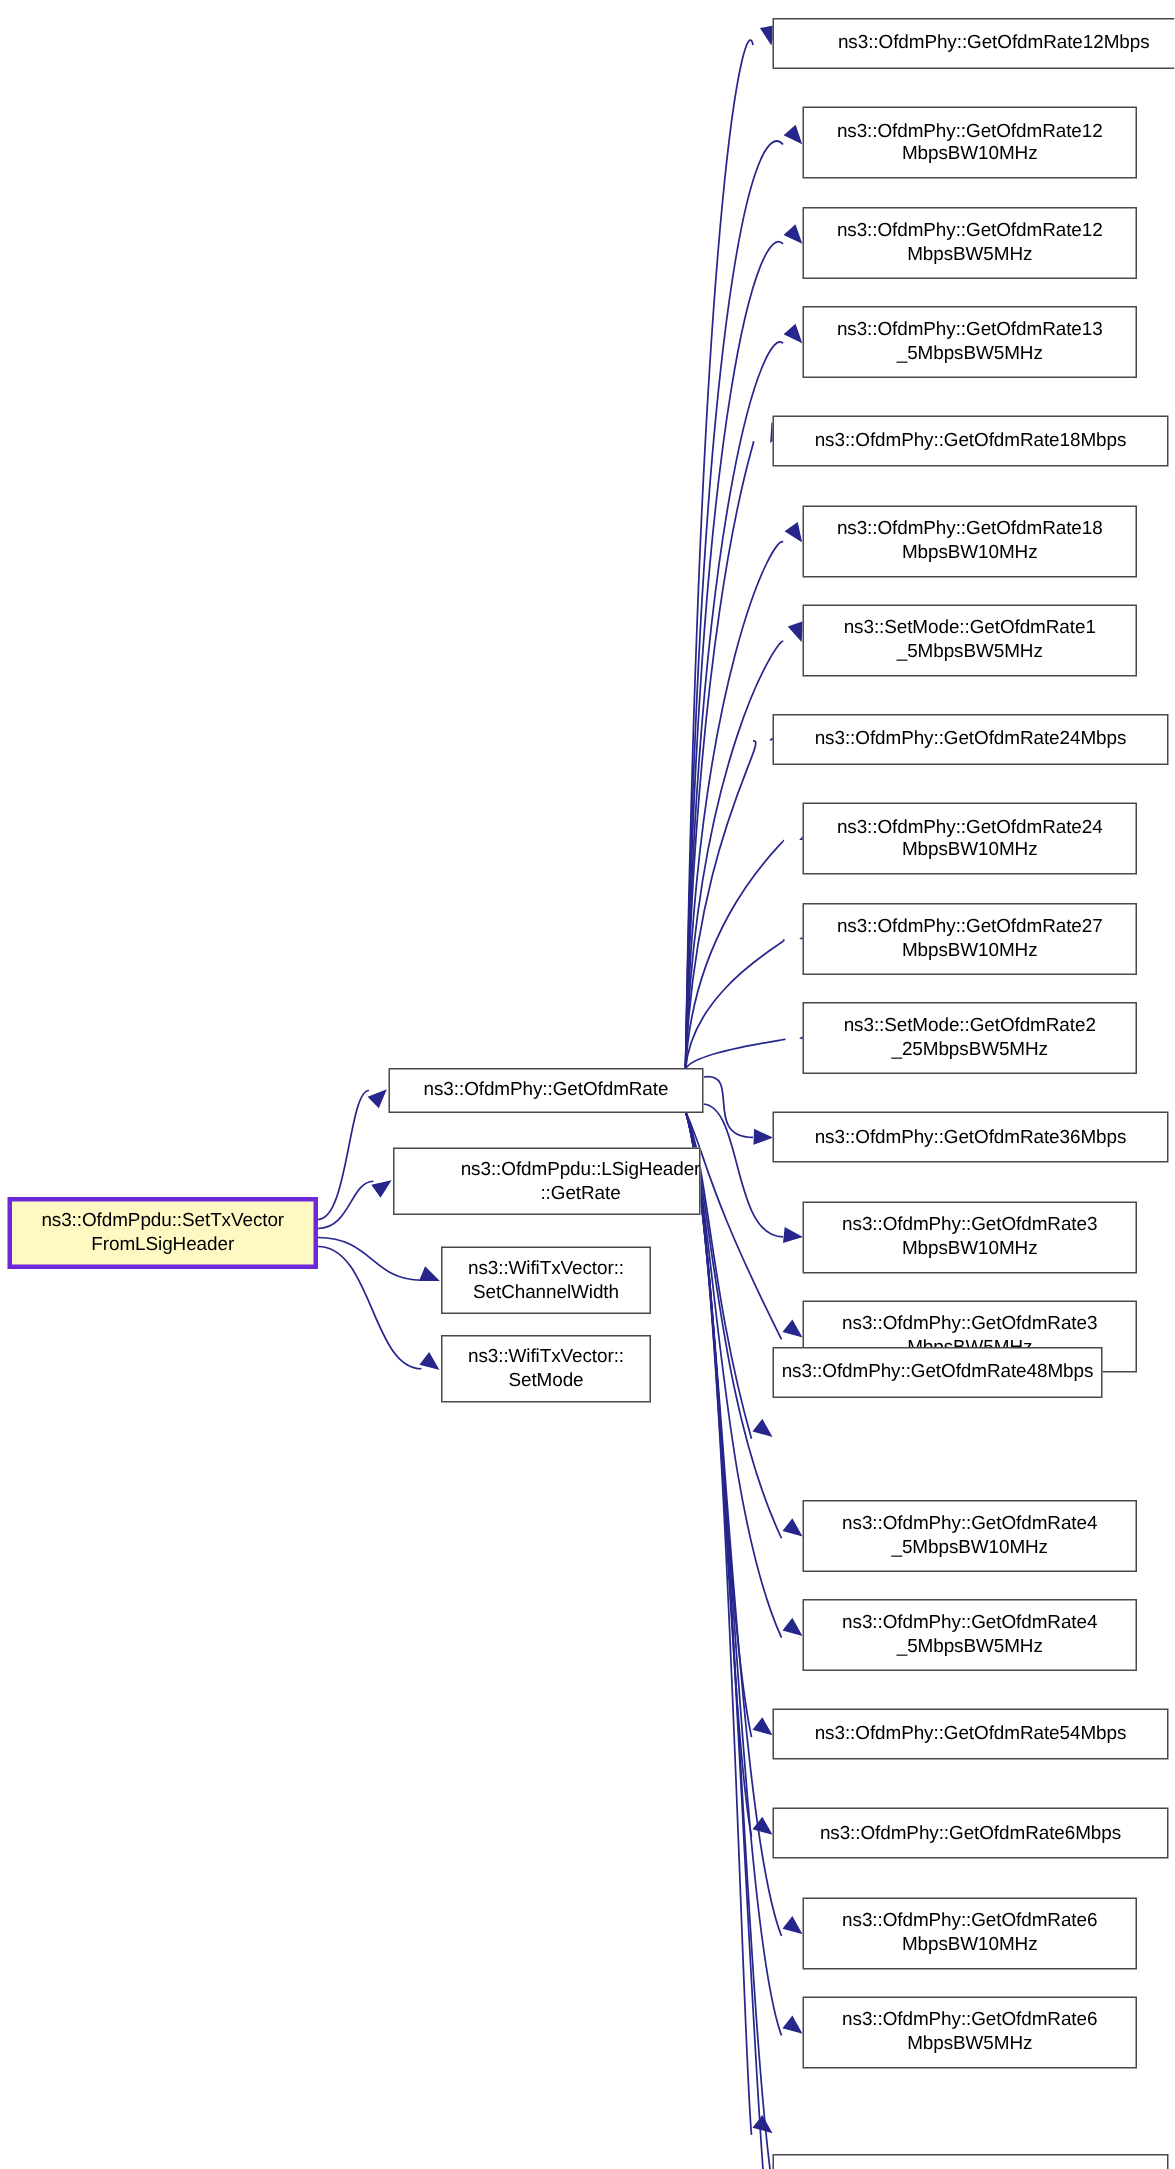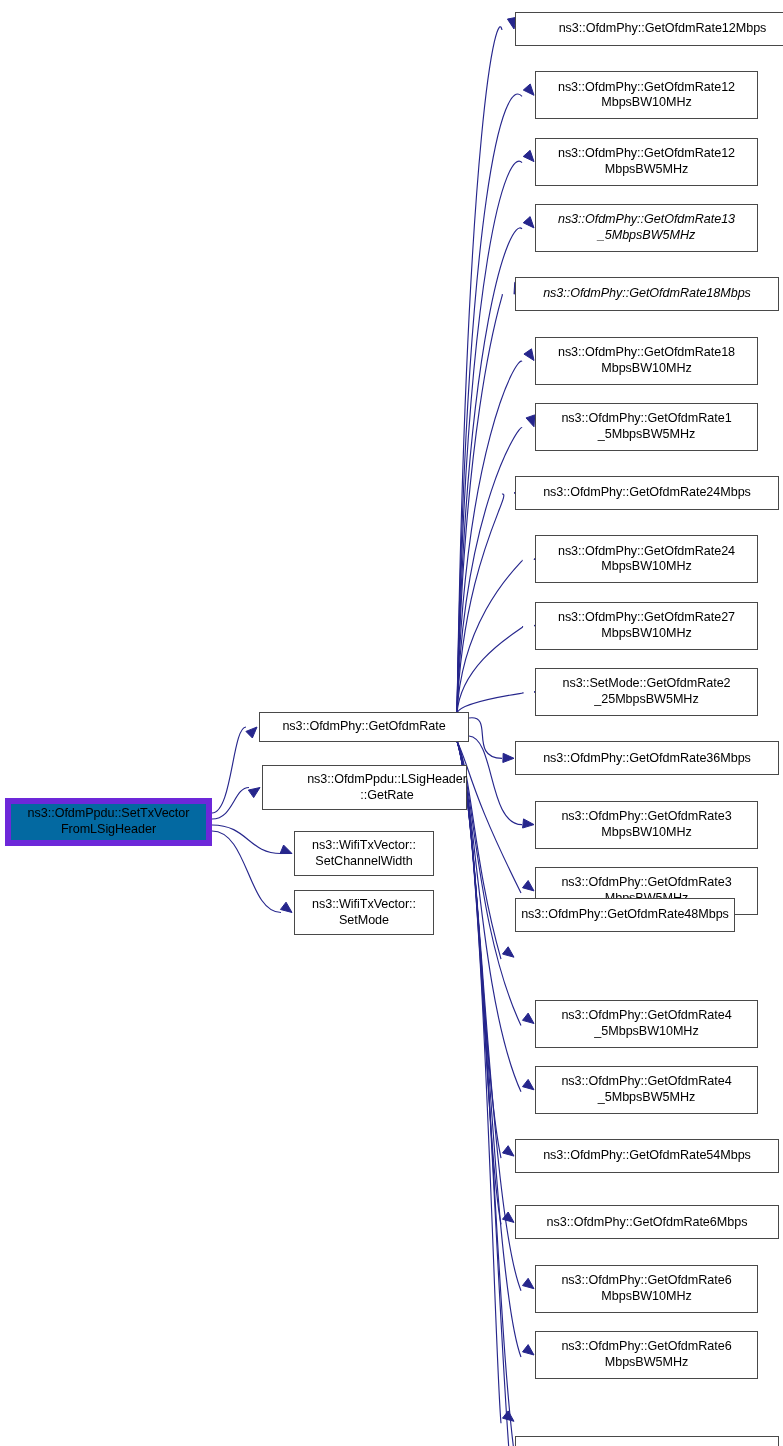--- a/index.html
+++ b/index.html
@@ -35,22 +35,22 @@
     line-height: 15.6px;
     display: flex;
     align-items: center;
     justify-content: center;
     text-align: center;
     letter-spacing: -0.05px;
     white-space: pre-line;
     z-index: 5;
   }
   .node.highlight {
-    background: #0369a1;
-    border: 6px solid #6d28d9;
+    background: #fef9c3;
+    border: 3px solid #6d28d9;
   }
 </style>
 </head>
 <body>
 
 <div id="canvas">
   <svg id="edge-layer" viewBox="0 0 783 1446" width="783" height="1446" xmlns="http://www.w3.org/2000/svg">
       <path d="M 212 813 C 232.25 813, 232.25 727, 246 727" fill="none" stroke="#26268c" stroke-width="1.15"></path>
       <polygon points="257,727 252.3791797603221,737.9912701864972 245.93036553458805,731.4298073098233" fill="#26268c" stroke="#26268c"></polygon>
       <path d="M 212 819 C 233.6 819, 233.6 787.5, 249 787.5" fill="none" stroke="#26268c" stroke-width="1.15"></path>
@@ -116,26 +116,26 @@
 ::GetRate</div>
       <div class="node" style="left: 294px; top: 831px; width: 140px; height: 45px;">ns3::WifiTxVector::
 SetChannelWidth</div>
       <div class="node" style="left: 294px; top: 890px; width: 140px; height: 45px;">ns3::WifiTxVector::
 SetMode</div>
       <div class="node" style="left: 515px; top: 12px; width: 295px; height: 34px;">ns3::OfdmPhy::GetOfdmRate12Mbps</div>
       <div class="node" style="left: 535px; top: 71.3px; width: 223px; height: 48px;">ns3::OfdmPhy::GetOfdmRate12
 MbpsBW10MHz</div>
       <div class="node" style="left: 535px; top: 137.6px; width: 223px; height: 48px;">ns3::OfdmPhy::GetOfdmRate12
 MbpsBW5MHz</div>
-      <div class="node" style="left: 535px; top: 203.9px; width: 223px; height: 48px; font-style: italic;">ns3::OfdmPhy::GetOfdmRate13
+      <div class="node" style="left: 535px; top: 203.9px; width: 223px; height: 48px;">ns3::OfdmPhy::GetOfdmRate13
 _5MbpsBW5MHz</div>
-      <div class="node" style="left: 515px; top: 277.2px; width: 264px; height: 34px; font-style: italic;">ns3::OfdmPhy::GetOfdmRate18Mbps</div>
+      <div class="node" style="left: 515px; top: 277.2px; width: 264px; height: 34px;">ns3::OfdmPhy::GetOfdmRate18Mbps</div>
       <div class="node" style="left: 535px; top: 336.5px; width: 223px; height: 48px;">ns3::OfdmPhy::GetOfdmRate18
 MbpsBW10MHz</div>
-      <div class="node" style="left: 535px; top: 402.8px; width: 223px; height: 48px;">ns3::OfdmPhy::GetOfdmRate1
+      <div class="node" style="left: 535px; top: 402.8px; width: 223px; height: 48px;">ns3::SetMode::GetOfdmRate1
 _5MbpsBW5MHz</div>
       <div class="node" style="left: 515px; top: 476.1px; width: 264px; height: 34px;">ns3::OfdmPhy::GetOfdmRate24Mbps</div>
       <div class="node" style="left: 535px; top: 535.4px; width: 223px; height: 48px;">ns3::OfdmPhy::GetOfdmRate24
 MbpsBW10MHz</div>
       <div class="node" style="left: 535px; top: 601.7px; width: 223px; height: 48px; text-align: center;">ns3::OfdmPhy::GetOfdmRate27
 MbpsBW10MHz</div>
       <div class="node" style="left: 535px; top: 668px; width: 223px; height: 48px;">ns3::SetMode::GetOfdmRate2
 _25MbpsBW5MHz</div>
       <div class="node" style="left: 515px; top: 741.3px; width: 264px; height: 34px;">ns3::OfdmPhy::GetOfdmRate36Mbps</div>
       <div class="node" style="left: 535px; top: 800.6px; width: 223px; height: 48px;">ns3::OfdmPhy::GetOfdmRate3

